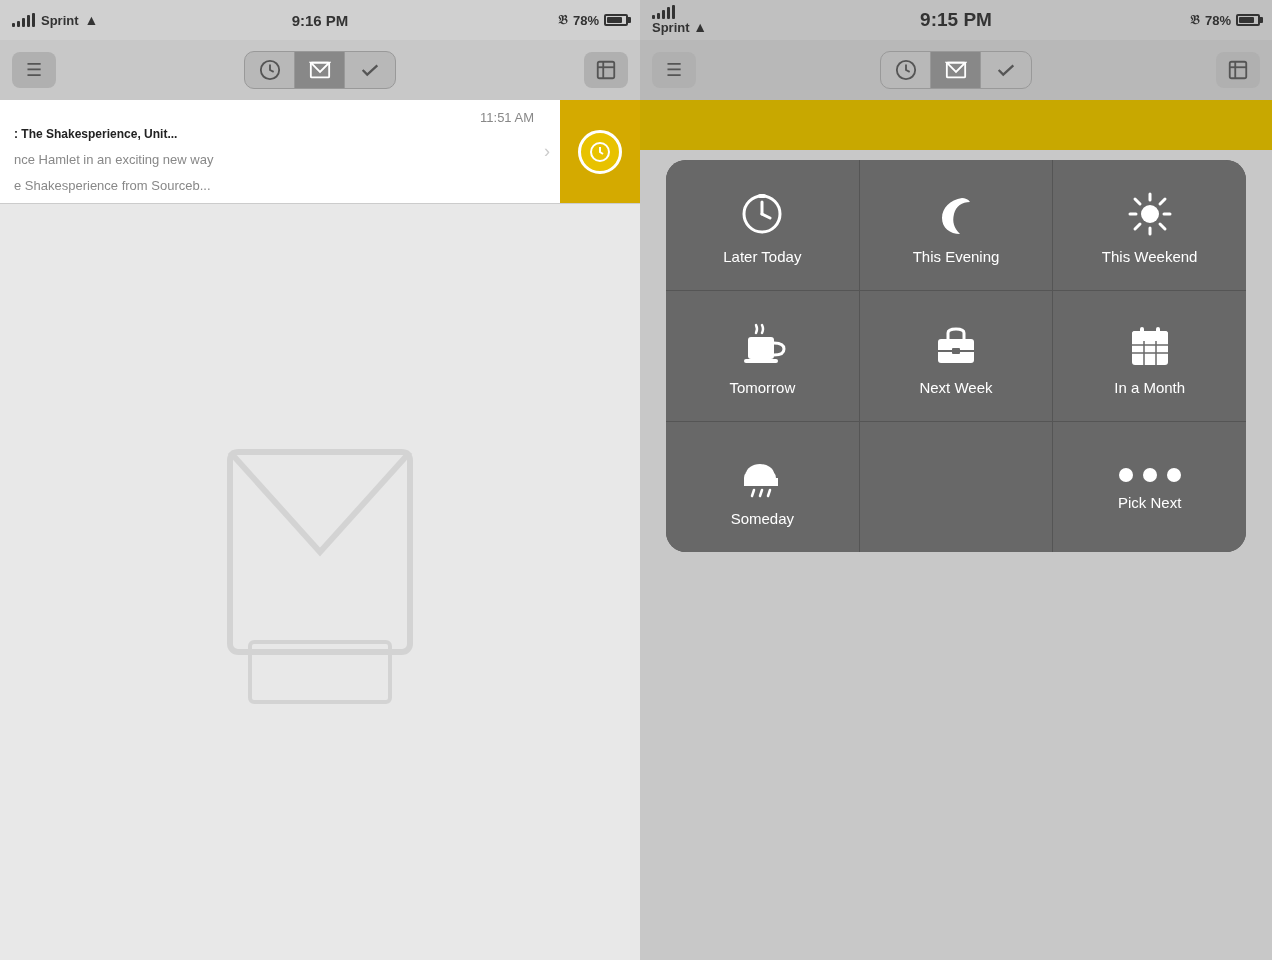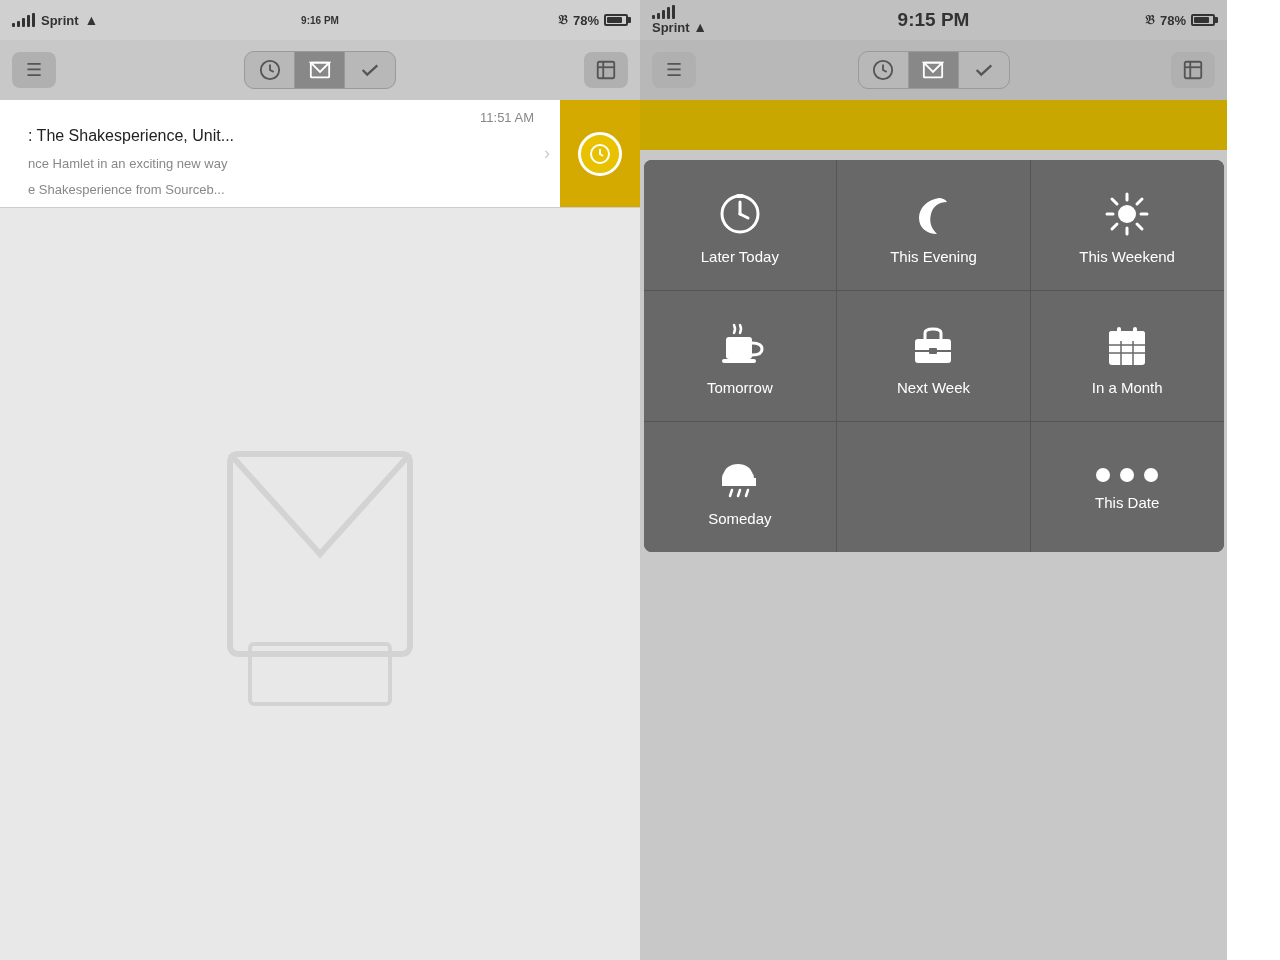--- a/index.html
+++ b/index.html
@@ -34,21 +34,21 @@
     }
     .status-bar-left .left-info {
       display: flex;
       align-items: center;
       gap: 6px;
     }
     .status-bar-left .center-time {
       position: absolute;
       left: 50%;
       transform: translateX(-50%);
-      font-size: 10px;
+      font-size: 15px;
       font-weight: 600;
     }
     .status-bar-left .right-info {
       display: flex;
       align-items: center;
       gap: 5px;
     }
 
     .toolbar-left {
       height: 60px;
@@ -96,40 +96,40 @@
     .toolbar-group .toolbar-btn:last-child {
       border-right: none;
     }
     .toolbar-group .toolbar-btn.active {
       background: #888;
     }
 
     .email-item {
       background: white;
       border-bottom: 1px solid #ccc;
-      padding: 10px 28px;
+      padding: 10px 14px;
       position: relative;
       display: flex;
       align-items: center;
     }
 
     .email-content {
       flex: 1;
     }
 
     .email-time {
       color: #888;
       font-size: 13px;
       text-align: right;
       margin-bottom: 2px;
     }
 
     .email-subject {
-      font-size: 16px;
-      font-weight: 400;
+      font-size: 12px;
+      font-weight: 700;
       color: #222;
       margin-bottom: 3px;
     }
 
     .email-preview {
       font-size: 13px;
       color: #888;
       margin-top: 11px;
     }
 
@@ -170,21 +170,21 @@
       align-items: center;
       justify-content: center;
     }
 
     .logo-svg {
       opacity: 0.25;
     }
 
     
     .right-panel {
-      width: 587px;
+      width: 632px;
       height: 960px;
       background: #c8c8c8;
       display: flex;
       flex-direction: column;
       position: relative;
     }
 
     .status-bar-right {
       height: 40px;
       background: #c0c0c0;
@@ -216,21 +216,21 @@
 
     .yellow-bar {
       height: 50px;
       background: #c8a800;
     }
 
     .schedule-popup {
       margin: 10px auto;
       width: 580px;
       background: #a3a3a3;
-      border-radius: 8px;
+      border-radius: 20px;
       overflow: hidden;
     }
 
     .schedule-grid {
       display: grid;
       grid-template-columns: 1fr 1fr 1fr;
       gap: 1px;
       background: #555;
     }
 
@@ -568,19 +568,19 @@
           <svg width="14" height="14" viewBox="0 0 14 14">
               <circle cx="7" cy="7" r="7" fill="white"></circle>
             </svg>
           <svg width="14" height="14" viewBox="0 0 14 14">
               <circle cx="7" cy="7" r="7" fill="white"></circle>
             </svg>
           <svg width="14" height="14" viewBox="0 0 14 14">
               <circle cx="7" cy="7" r="7" fill="white"></circle>
             </svg>
         </div>
-        <span class="cell-label">This Date</span>
+        <span class="cell-label">Pick Next</span>
       </div>
 
     </div>
   </div>
 
 </div>
 
 </body></html>

